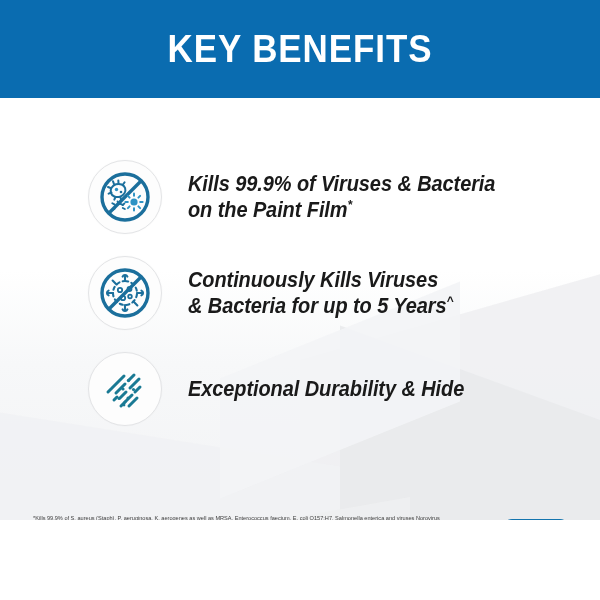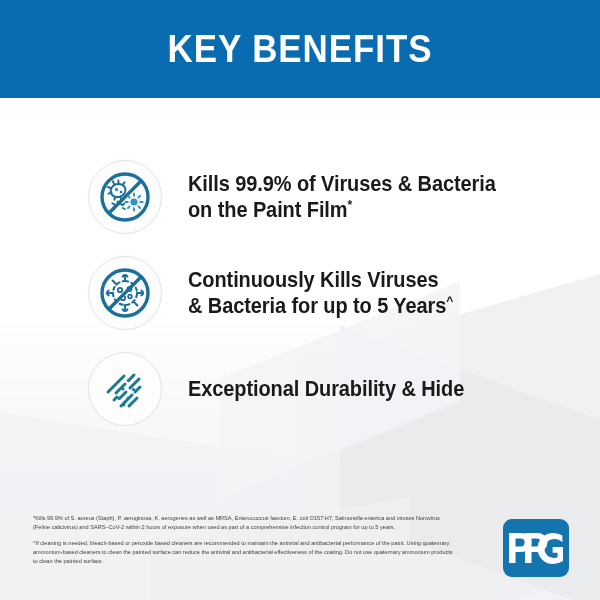--- a/index.html
+++ b/index.html
@@ -9,21 +9,21 @@
   body {
     width: 600px;
     height: 600px;
     overflow: hidden;
     font-family: "Liberation Sans", sans-serif;
     background: #ffffff;
   }
   #page {
     position: relative;
     width: 600px;
-    height: 600px;
+    height: 520px;
     overflow: hidden;
     background: #ffffff;
   }
 
   
   .bg-layer {
     position: absolute;
     inset: 0;
     overflow: hidden;
     background: linear-gradient(180deg, #ffffff 0%, #ffffff 52%, #f7f8f9 70%, #f2f3f5 100%);
@@ -90,20 +90,21 @@
     position: absolute;
     top: 160px;
     left: 0;
     width: 600px;
   }
   .benefit-row {
     display: flex;
     align-items: center;
     margin-bottom: 22px;
     padding-left: 88px;
+    font-style: italic;
   }
   .benefit-icon {
     width: 72px;
     height: 72px;
     border-radius: 50%;
     background: #fdfdfd;
     border: 1px solid #e3e4e6;
     box-shadow: 0 0 0 1px rgba(0,0,0,.012);
     flex: 0 0 auto;
     display: flex;

